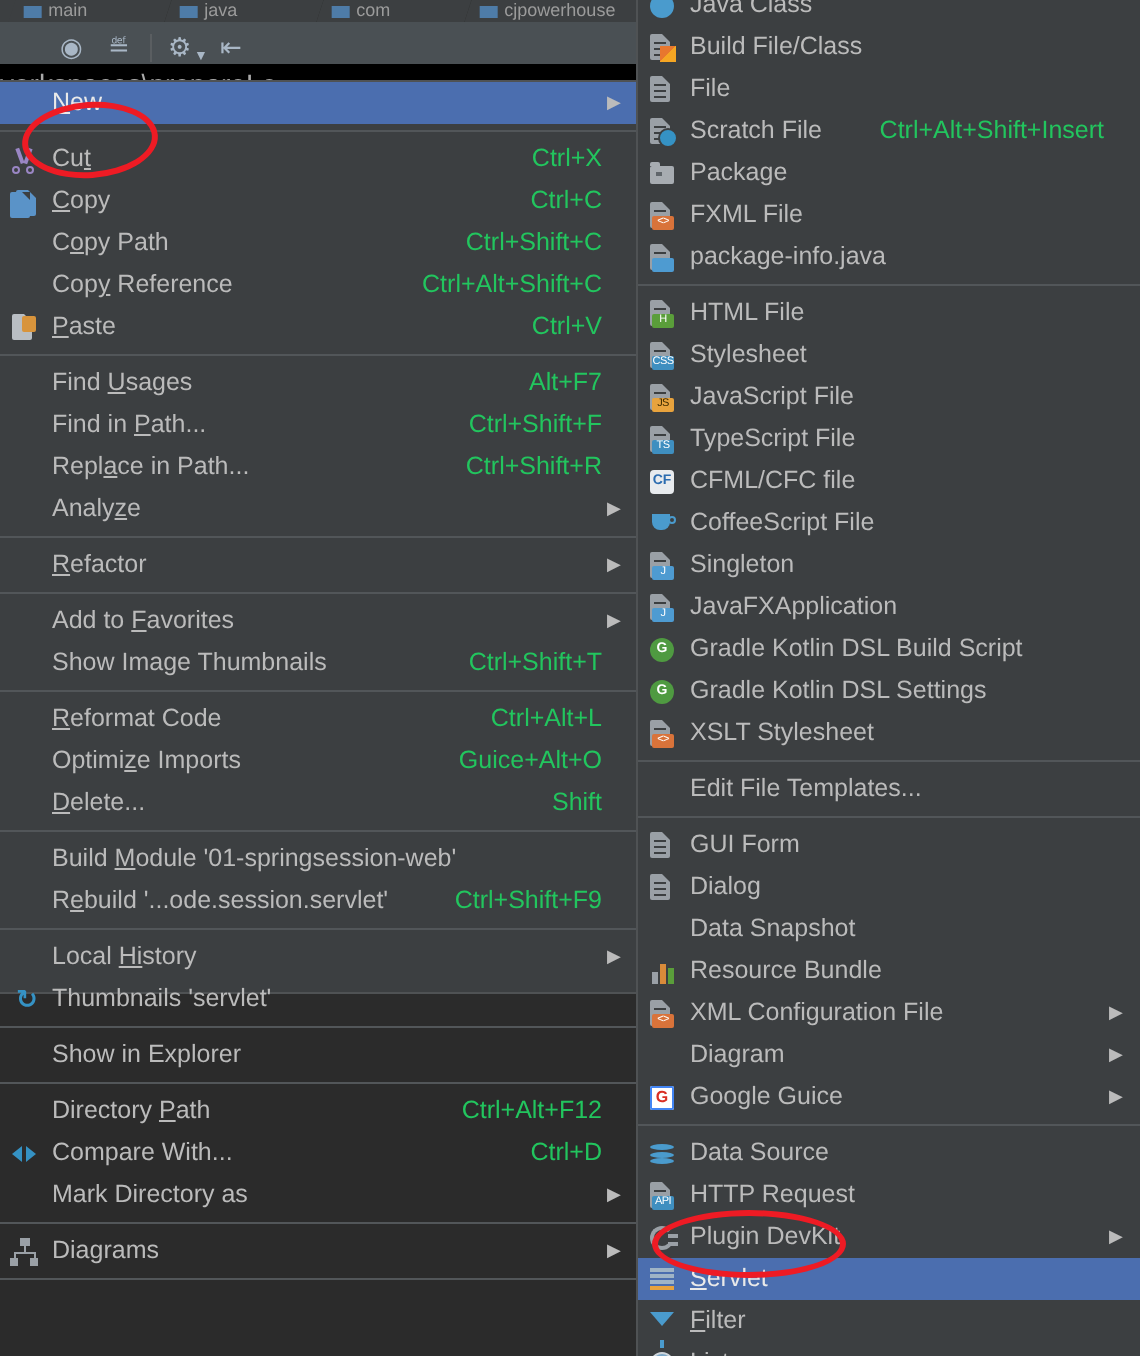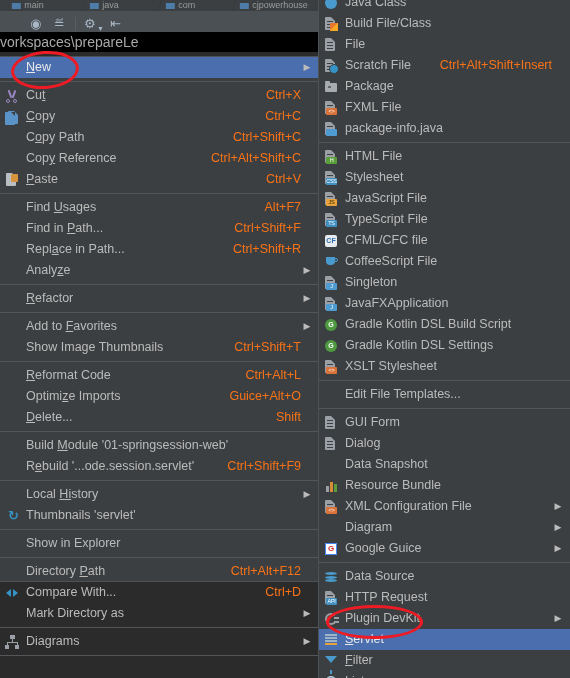--- a/index.html
+++ b/index.html
@@ -22,29 +22,29 @@
   .toolbarrow{position:absolute;left:0;top:11px;width:380px;height:27px;background:#3c3f41;border-bottom:1px solid #323232;}
   .toolbarrow.sel{background:#4a5054;}
   .tbicon{position:absolute;top:6px;color:#a9b7c6;font-size:13px;line-height:14px;}
   .tbsep{position:absolute;top:6px;width:1px;height:14px;background:#5a5e61;}
   .pathrow{position:absolute;left:0;top:32px;width:380px;height:20px;background:#000000;
            font-size:14px;color:#a9a9a9;line-height:20px;white-space:nowrap;overflow:hidden;}
   .blackpanel{position:absolute;left:380px;top:11px;width:190px;height:47px;background:#232323;}
 
   
   .menu{position:absolute;background:#3c3f41;border:1px solid #4f5254;box-sizing:border-box;}
-  #ctx-menu{left:0px;top:56px;width:320px;height:526px;border-left:none;}
+  #ctx-menu{left:0px;top:40px;width:320px;height:457px;border-left:none;}
   #new-menu{left:318px;top:-8px;width:252px;height:686px;border-right:none;border-top:none;border-bottom:none;}
 
   .mi{position:relative;height:21px;display:flex;align-items:center;box-sizing:border-box;padding:0 6px 0 0;}
   .mi.h{background:#4b6eaf;}
   .mi .ic{width:26px;min-width:26px;height:21px;position:relative;}
   .mi .lb{flex:1;font-size:12.5px;color:#bbbbbb;white-space:nowrap;line-height:21px;}
   .mi.h .lb{color:#e9e9e9;}
-  .mi .sc{font-size:12.5px;color:#f97316;white-space:nowrap;margin-left:14px;line-height:21px;}
+  .mi .sc{font-size:12.5px;color:#22c55e;white-space:nowrap;margin-left:14px;line-height:21px;}
   .mi .ar{width:12px;min-width:12px;text-align:center;color:#bbbbbb;font-size:9px;line-height:21px;}
   .mi .ar.off{visibility:hidden;}
   .sep{height:1px;background:#525659;margin:3px 0;}
   .mnem{text-decoration:underline;}
 
   
   .icon{position:absolute;left:5px;top:4px;width:14px;height:14px;}
   .doc{position:absolute;left:1px;top:0;width:10px;height:13px;background:#9aa0a6;border-radius:1px;}
   .doc.blue{background:#5a93c8;}
   .doc:after{content:"";position:absolute;right:0;top:0;border-left:4px solid transparent;border-top:4px solid #3c3f41;}

